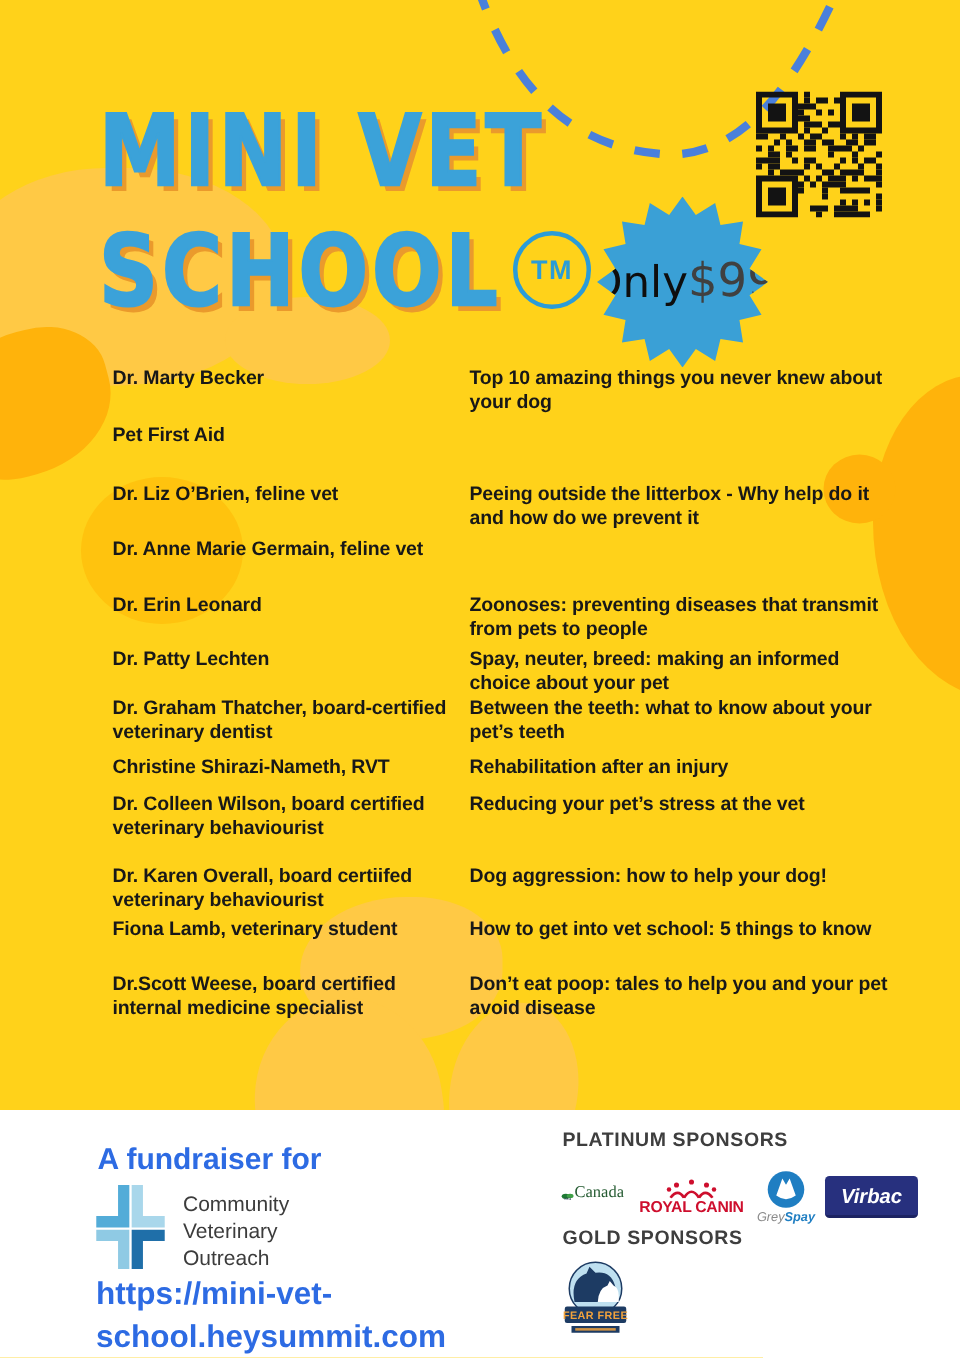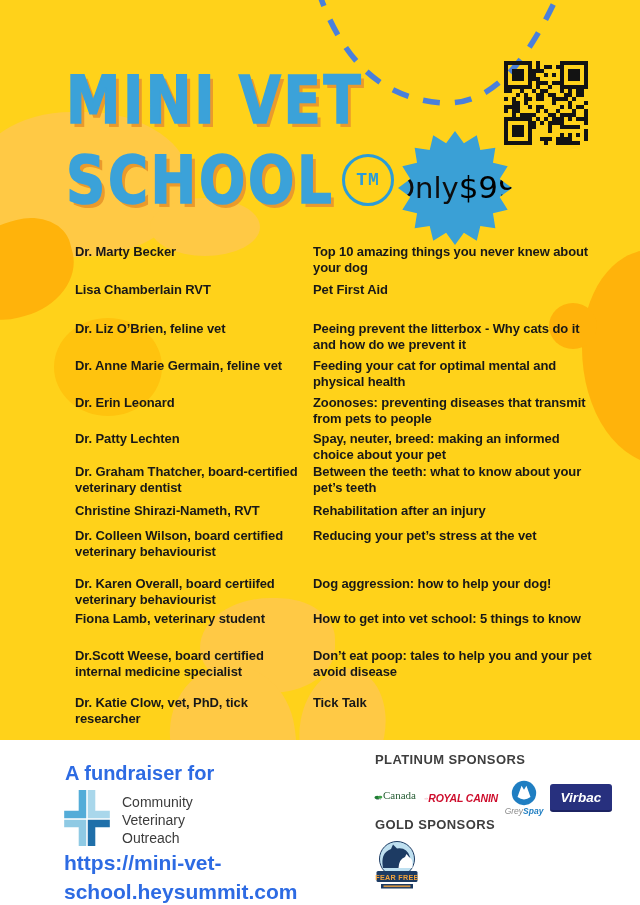--- a/index.html
+++ b/index.html
@@ -15,31 +15,31 @@
   .title-line{position:absolute;left:66px;color:#3BA2D9;font-family:"DejaVu Sans",sans-serif;
       font-weight:bold;font-size:62px;letter-spacing:3px;line-height:1;
       text-shadow:4px 4px 0 #EA9A2C;-webkit-text-stroke:1.5px #3BA2D9;
       transform:scale(.88,1.06);transform-origin:left top;white-space:nowrap;}
   .title-l1{top:68px;}
   .title-l2{top:148px;}
 
   .tm-badge{position:absolute;left:342px;top:154px;width:46px;height:46px;border:3px solid #2B9CD8;
       border-radius:50%;display:flex;align-items:center;justify-content:center;
       color:#2B9CD8;font-weight:bold;font-size:18px;letter-spacing:1px;
-      font-family:Liberation Mono, monospace;}
+      font-family:Liberation Sans, sans-serif;}
 
   .price-burst{position:absolute;left:398px;top:131px;width:114px;height:114px;background:#3AA0D6;
       display:flex;flex-direction:row;align-items:center;justify-content:center;
       clip-path:polygon(100% 50%,89.2% 57.8%,96.2% 69.1%,83.3% 72.2%,85.4% 85.4%,72.2% 83.3%,
       69.1% 96.2%,57.8% 89.2%,50% 100%,42.2% 89.2%,30.9% 96.2%,27.8% 83.3%,14.6% 85.4%,
       16.7% 72.2%,3.8% 69.1%,10.8% 57.8%,0% 50%,10.8% 42.2%,3.8% 30.9%,16.7% 27.8%,
       14.6% 14.6%,27.8% 16.7%,30.9% 3.8%,42.2% 10.8%,50% 0%,57.8% 10.8%,69.1% 3.8%,
       72.2% 16.7%,85.4% 14.6%,83.3% 27.8%,96.2% 30.9%,89.2% 42.2%);}
   .price-burst .p1{font-family:"DejaVu Sans",sans-serif;font-size:29px;color:#0e0e0e;line-height:1;}
-  .price-burst .p2{font-family:"DejaVu Sans",sans-serif;font-size:31px;color:#000000;line-height:1.02;}
+  .price-burst .p2{font-family:"DejaVu Sans",sans-serif;font-size:31px;color:#404040;line-height:1.02;}
 
   .qr{position:absolute;left:504px;top:61px;width:84px;height:84px;}
 
   .sessions{position:absolute;left:75px;top:244px;width:525px;}
   .srow{display:flex;}
   .srow .name{width:238px;padding-right:10px;box-sizing:border-box;}
   .srow .topic{width:287px;}
   .srow div{font-weight:bold;font-size:13px;line-height:15.5px;color:#181818;letter-spacing:-0.1px;}
   .srow:nth-child(1){height:38px}.srow:nth-child(2){height:39px}.srow:nth-child(3){height:37px}
   .srow:nth-child(4){height:37px}.srow:nth-child(5){height:36px}.srow:nth-child(6){height:33px}
@@ -51,21 +51,21 @@
   .cvo-logo{position:absolute;left:64px;top:50px;}
   .cvo-text{position:absolute;left:122px;top:53px;font-size:14px;color:#3C3C3C;line-height:1.3;}
   .site-url{position:absolute;left:64px;top:108px;font-size:21px;font-weight:bold;color:#2D6BE3;line-height:1.4;}
 
   .sp-heading{position:absolute;font-size:13px;font-weight:bold;color:#3E3E3E;letter-spacing:0.4px;}
   .platinum-heading{left:375px;top:12px;}
   .gold-heading{left:375px;top:77px;}
   .platinum-row{position:absolute;left:374px;top:40px;display:flex;align-items:center;gap:8px;}
   .nva{display:flex;flex-direction:row;align-items:center;width:42px;}
   .nva .canada{font-family:"Liberation Serif",serif;font-size:11px;color:#265C33;margin-top:-6px;}
-  .royal{display:flex;flex-direction:row;align-items:center;width:74px;font-style:italic;}
+  .royal{display:flex;flex-direction:column;align-items:center;width:74px;}
   .royal .rc-text{font-size:10.5px;font-weight:bold;color:#CE0E2D;white-space:nowrap;letter-spacing:-0.2px;}
   .greywolf{display:flex;flex-direction:column;align-items:center;width:36px;}
   .gw-text{font-size:8.5px;font-style:italic;white-space:nowrap;}
   .gw-text .g1{color:#8A8A8A;}
   .gw-text .g2{color:#1F7EC2;font-weight:bold;}
   .virbac{width:62px;height:26px;background:#27307E;border-radius:3px;display:flex;align-items:center;
       justify-content:center;color:#ffffff;font-size:13.5px;font-weight:bold;font-style:italic;
       border-bottom:2px solid #1c2362;}
   .fearfree{position:absolute;left:374px;top:100px;}
 </style>
@@ -241,30 +241,28 @@
         <rect x="72" y="80" width="4" height="4"></rect>
       </g>
     </svg>
 
   <div class="sessions">
     <div class="srow">
         <div class="name">Dr. Marty Becker</div>
         <div class="topic">Top 10 amazing things you never knew about your dog</div>
       </div>
     <div class="srow">
-        <div class="name">Lisa Chamberlain RVT</div>
         <div class="topic">Pet First Aid</div>
       </div>
     <div class="srow">
         <div class="name">Dr. Liz O’Brien, feline vet</div>
-        <div class="topic">Peeing prevent the litterbox - Why cats do it and how do we prevent it</div>
+        <div class="topic">Peeing outside the litterbox - Why help do it and how do we prevent it</div>
       </div>
     <div class="srow">
         <div class="name">Dr. Anne Marie Germain, feline vet</div>
-        <div class="topic">Feeding your cat for optimal mental and physical health</div>
       </div>
     <div class="srow">
         <div class="name">Dr. Erin Leonard</div>
         <div class="topic">Zoonoses: preventing diseases that transmit from pets to people</div>
       </div>
     <div class="srow">
         <div class="name">Dr. Patty Lechten</div>
         <div class="topic">Spay, neuter, breed: making an informed choice about your pet</div>
       </div>
     <div class="srow">
@@ -283,24 +281,20 @@
         <div class="name">Dr. Karen Overall, board certiifed veterinary behaviourist</div>
         <div class="topic">Dog aggression: how to help your dog!</div>
       </div>
     <div class="srow">
         <div class="name">Fiona Lamb, veterinary student</div>
         <div class="topic">How to get into vet school: 5 things to know</div>
       </div>
     <div class="srow">
         <div class="name">Dr.Scott Weese, board certified internal medicine specialist</div>
         <div class="topic">Don’t eat poop: tales to help you and your pet avoid disease</div>
-      </div>
-    <div class="srow">
-        <div class="name">Dr. Katie Clow, vet, PhD, tick researcher</div>
-        <div class="topic">Tick Talk</div>
       </div>
   </div>
 
   <div class="footer">
     <div class="fundraiser-label">A fundraiser for</div>
 
     <svg class="cvo-logo" width="46" height="56" viewBox="0 0 44 54">
       <path d="M14 0 H21.25 V27.25 H0 V20 H14 Z" fill="#53ACD8"></path>
       <path d="M22.75 0 H30 V20 H44 V27.25 H22.75 Z" fill="#A9D7EB"></path>
       <path d="M22.75 28.75 H44 V36 H30 V54 H22.75 Z" fill="#1F6FA9"></path>

